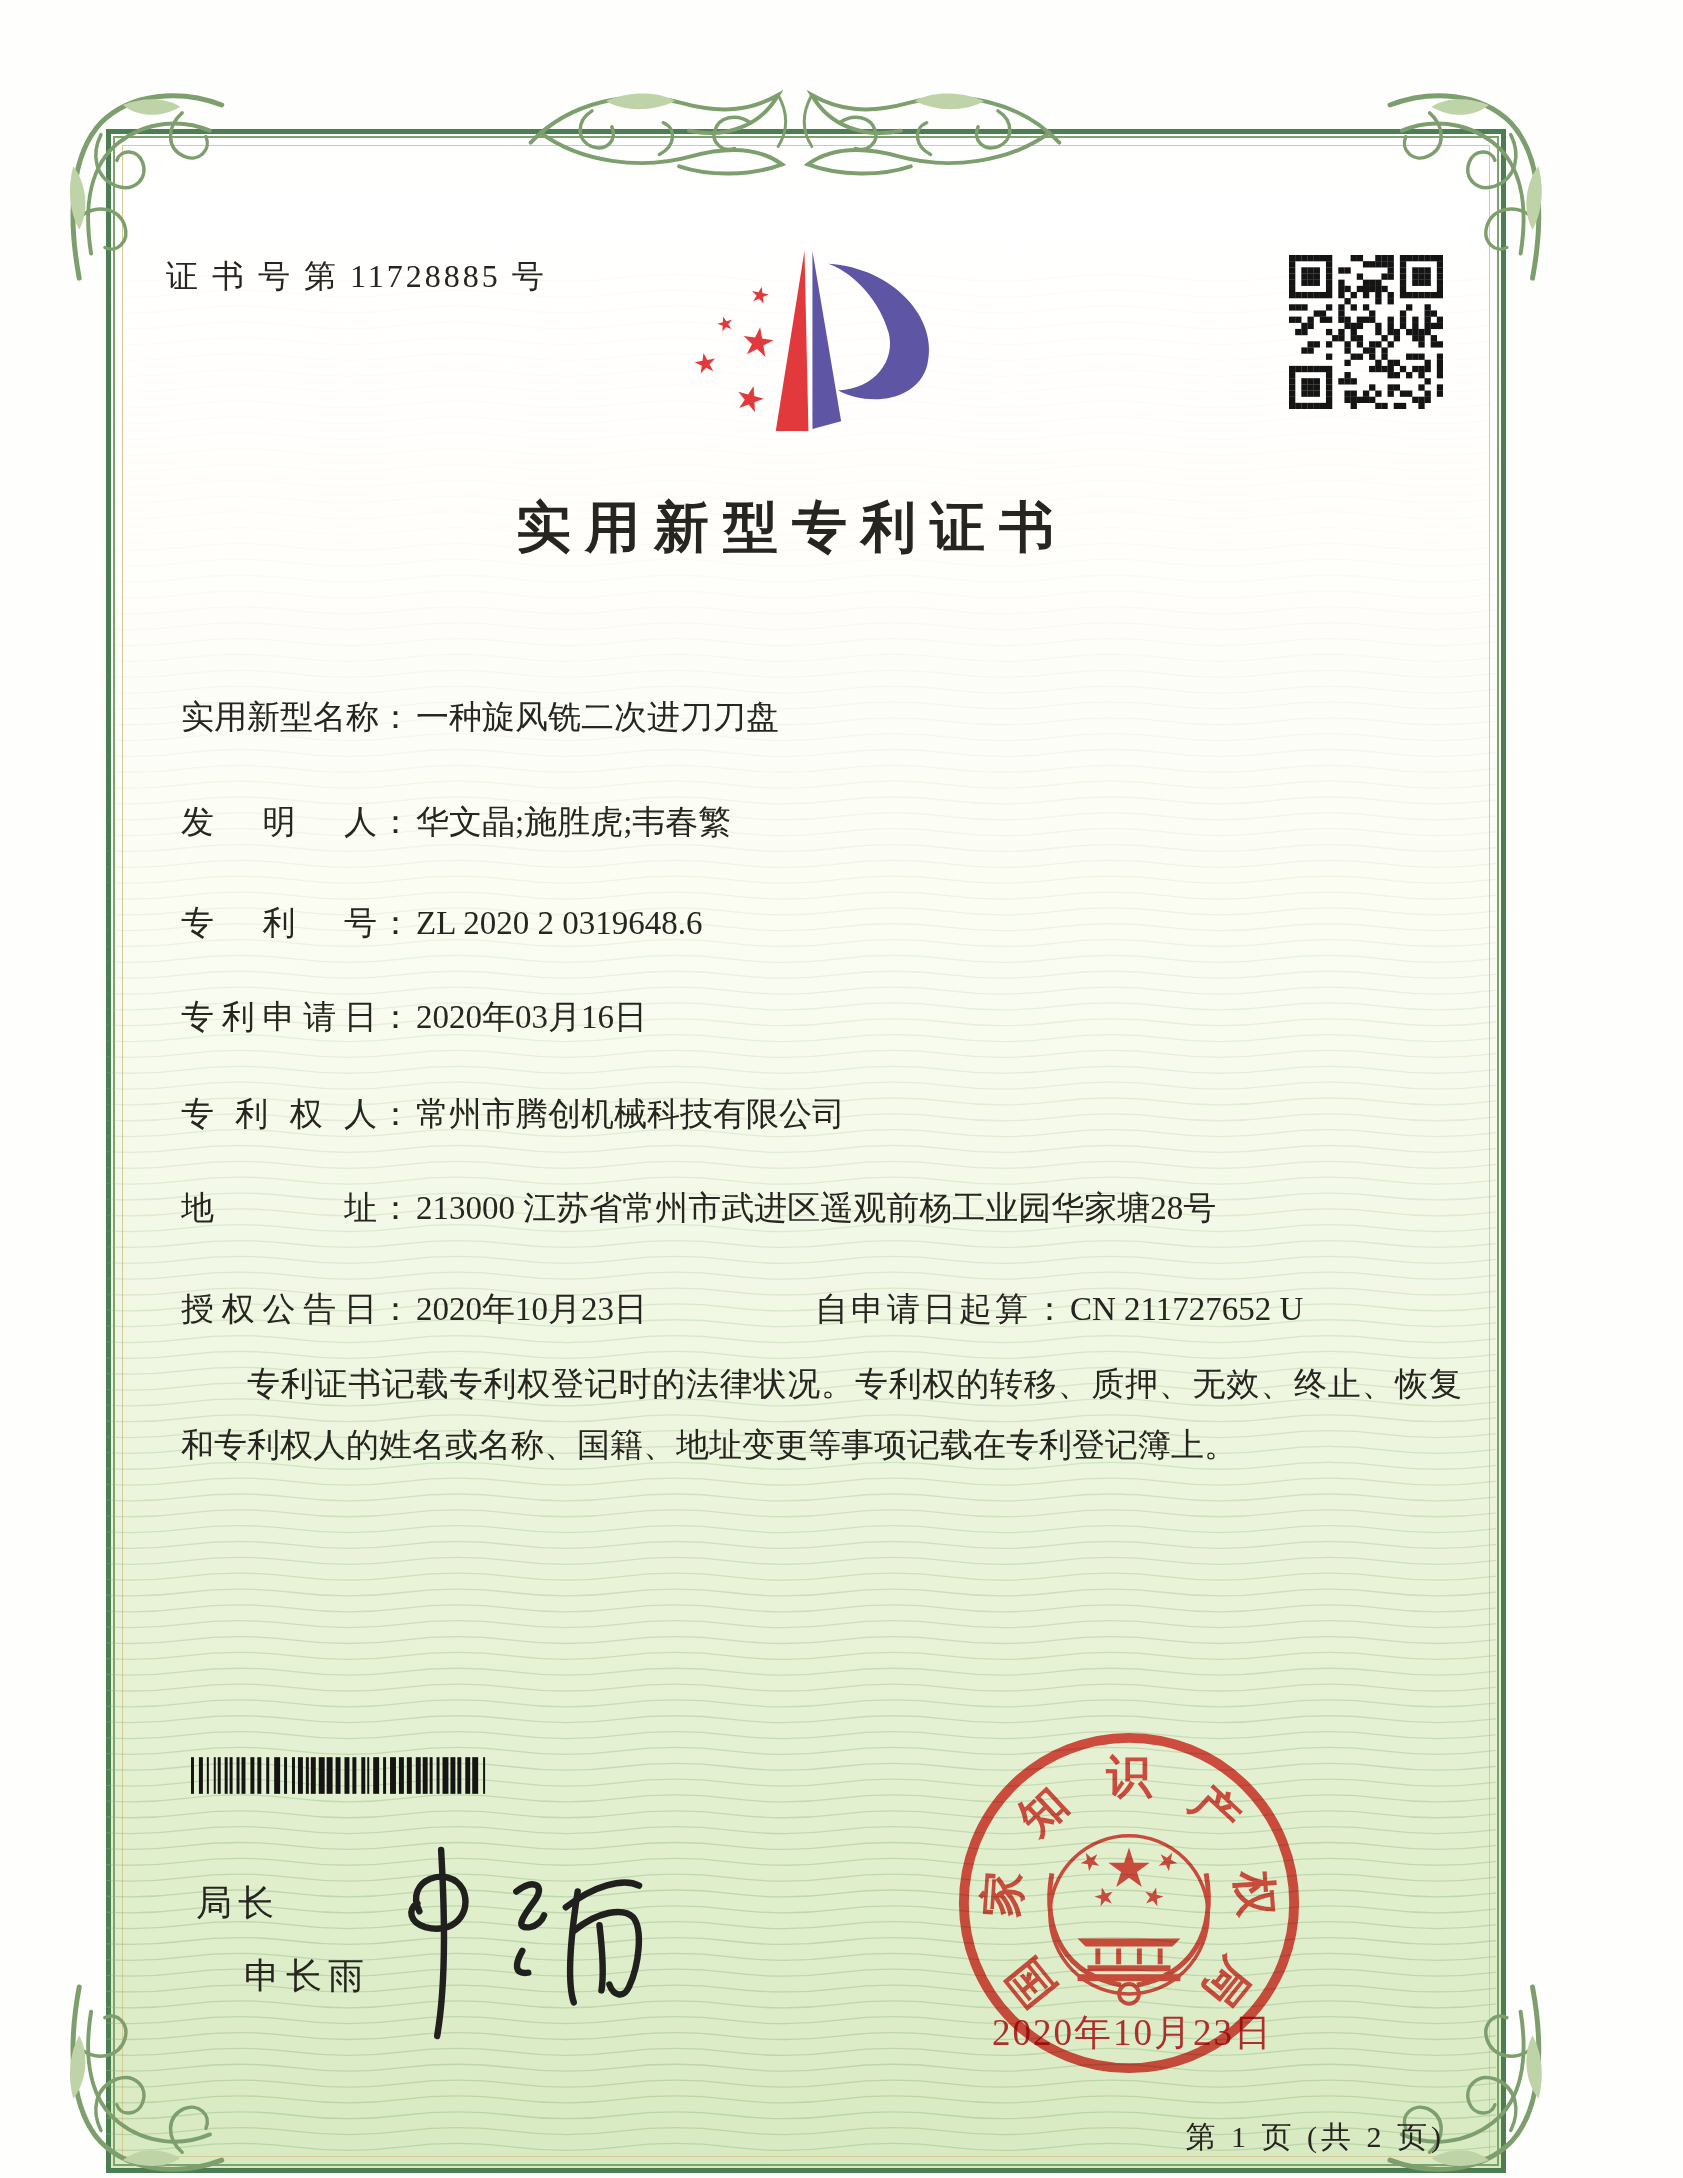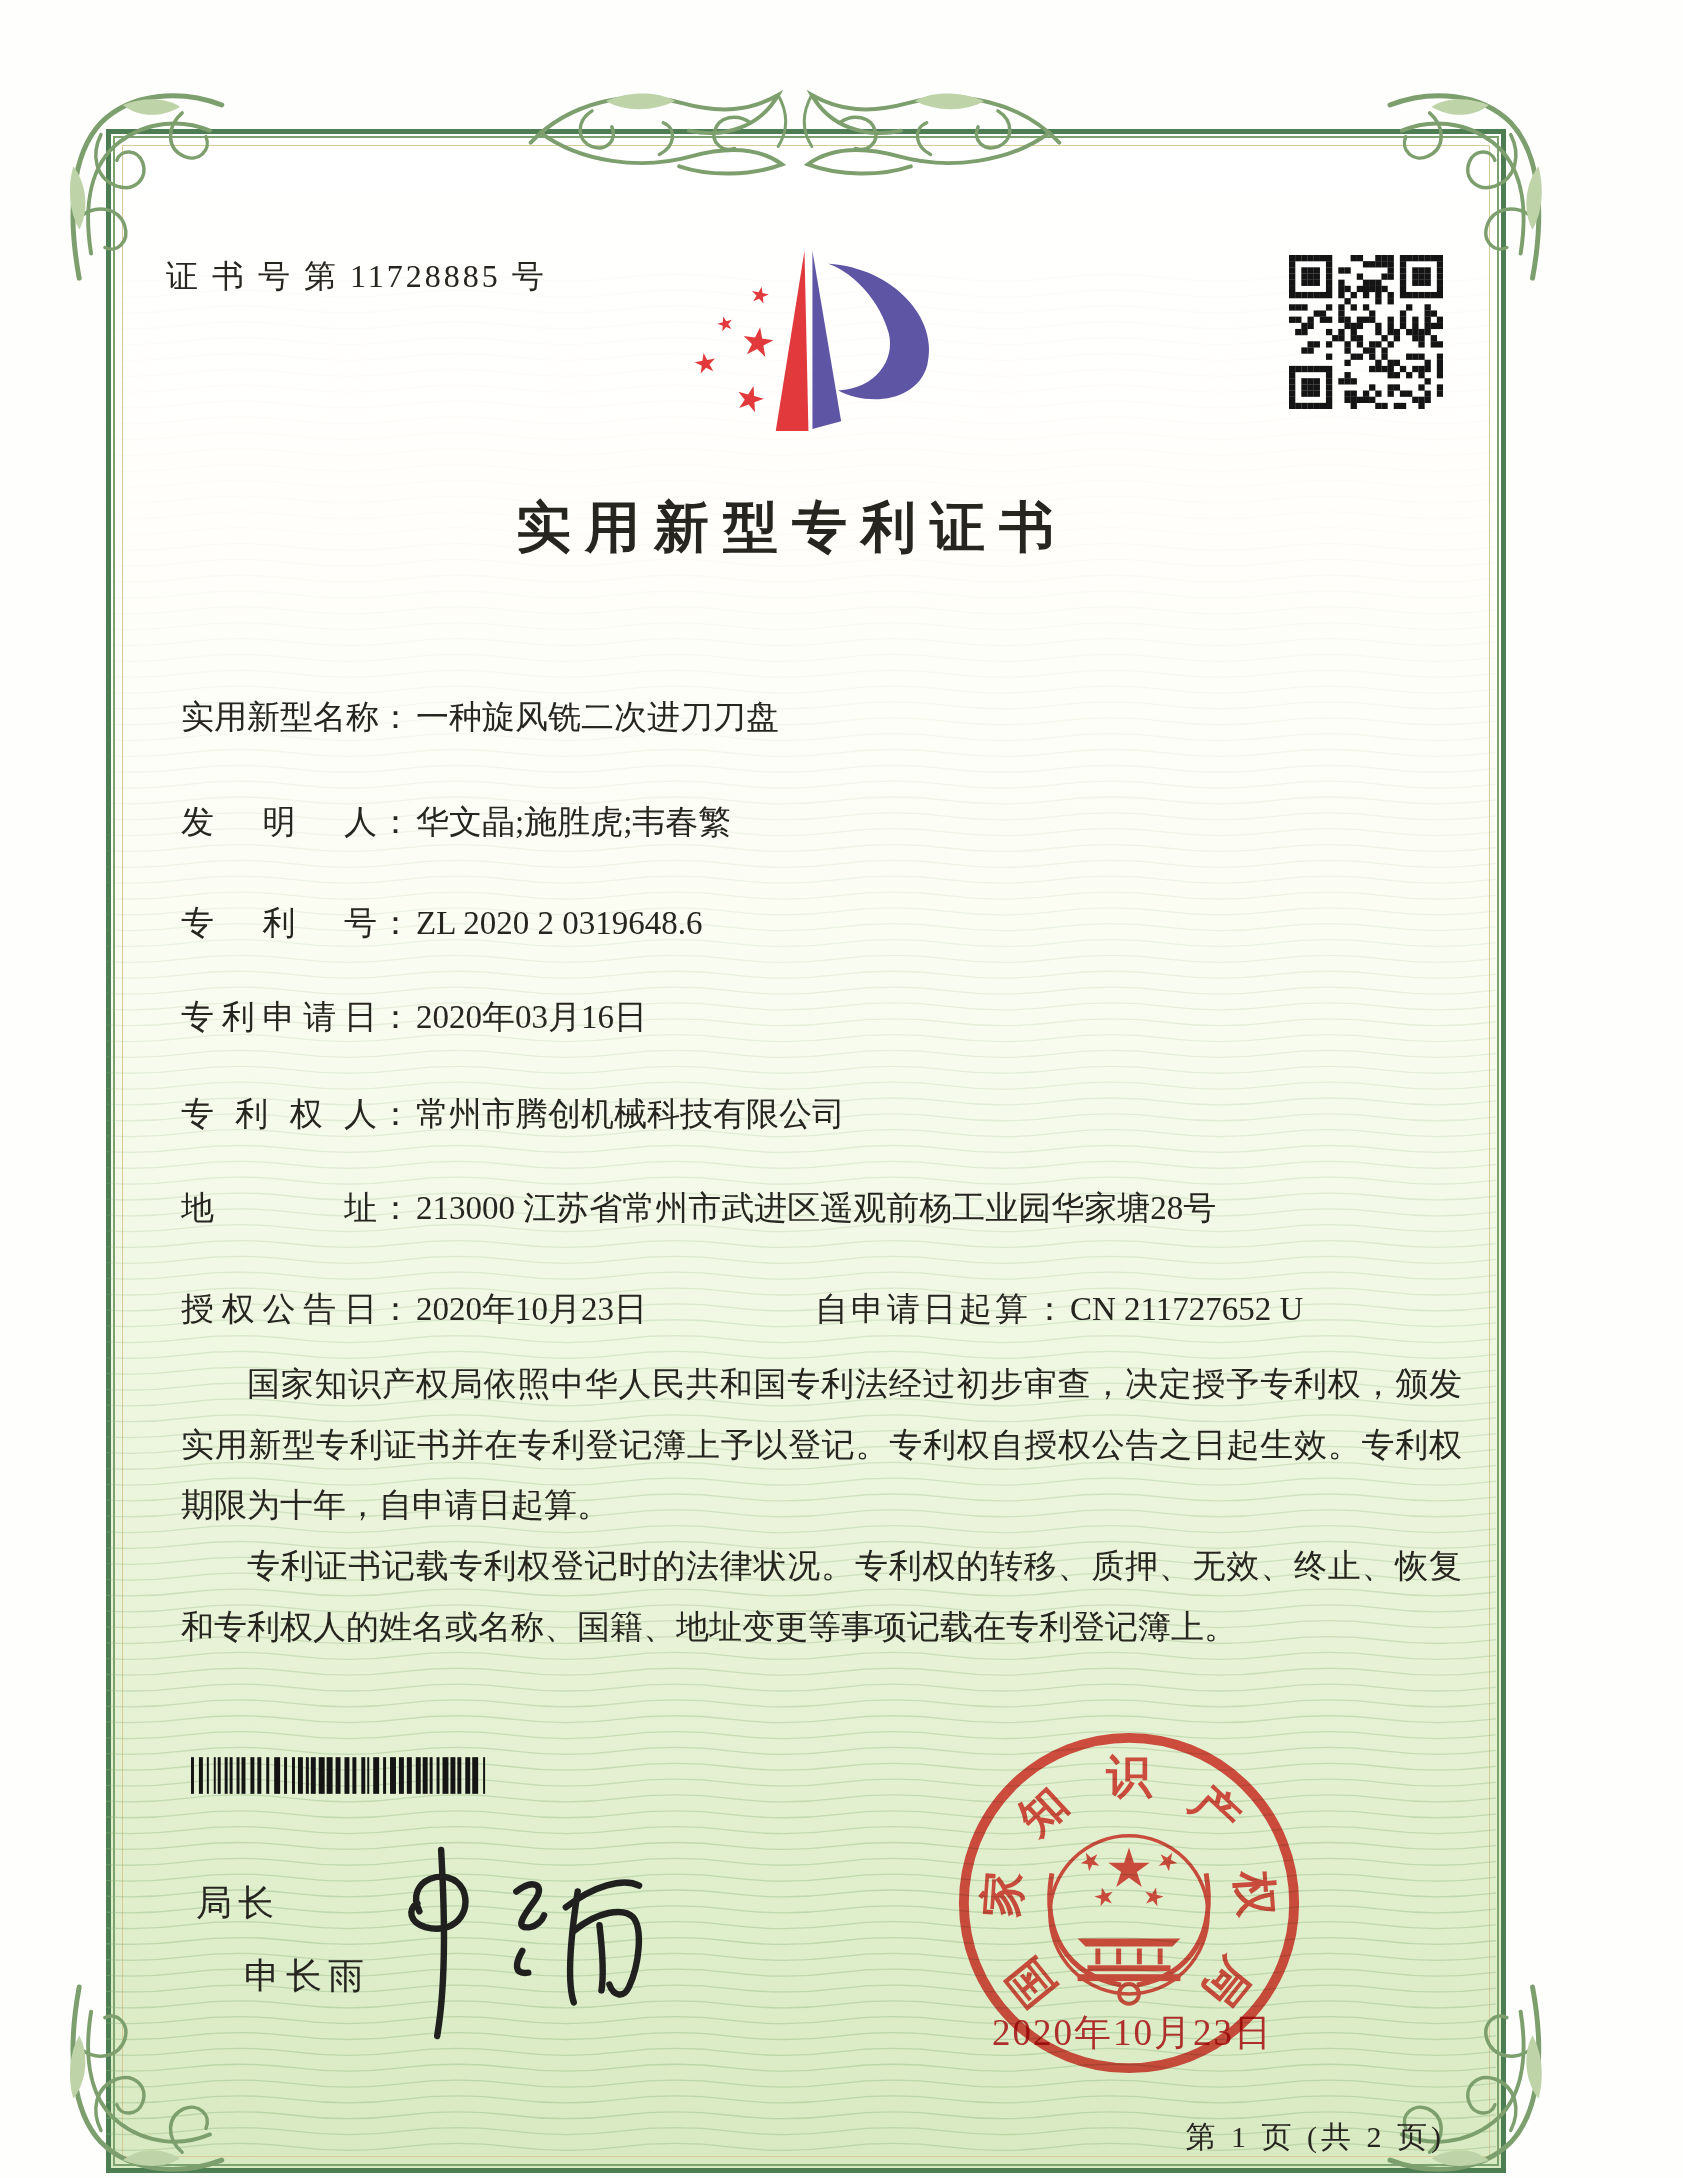--- a/index.html
+++ b/index.html
@@ -538,21 +538,20 @@
       <div class="row" style="top: 1287px;"><span class="flabel">
           <span>授</span>
           <span>权</span>
           <span>公</span>
           <span>告</span>
           <span>日</span>
         </span><span class="fcolon">：</span><span>2020年10月23日</span><span class="grant2"><span class="glabel">自申请日起算</span><span class="fcolon">：</span><span>CN 211727652 U</span></span></div>
     </div>
 
   <div class="body-text" id="paras">
-      <p>国家知识产权局依照中华人民共和国专利法经过初步审查，决定授予专利权，颁发实用新型专利证书并在专利登记簿上予以登记。专利权自授权公告之日起生效。专利权期限为十年，自申请日起算。</p>
       <p>专利证书记载专利权登记时的法律状况。专利权的转移、质押、无效、终止、恢复和专利权人的姓名或名称、国籍、地址变更等事项记载在专利登记簿上。</p>
     </div>
 
   <svg class="barcode" id="barcode" width="303" height="37" viewBox="0 0 306 37">
       <rect x="0" y="0" width="3" height="37" fill="#141414"></rect>
       <rect x="8" y="0" width="4" height="37" fill="#141414"></rect>
       <rect x="16" y="0" width="2" height="37" fill="#141414"></rect>
       <rect x="23" y="0" width="2" height="37" fill="#141414"></rect>
       <rect x="27" y="0" width="3" height="37" fill="#141414"></rect>
       <rect x="34" y="0" width="3" height="37" fill="#141414"></rect>

